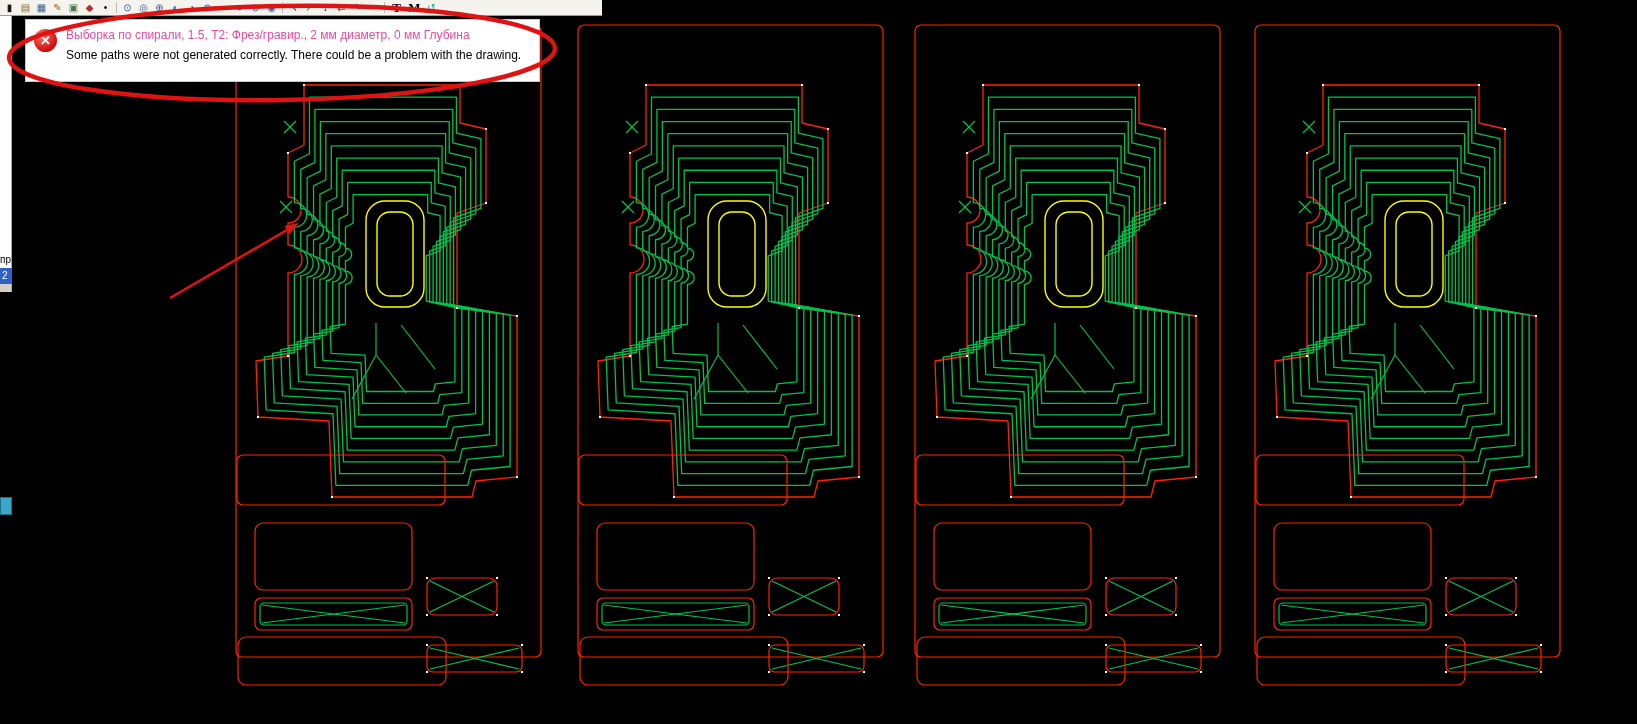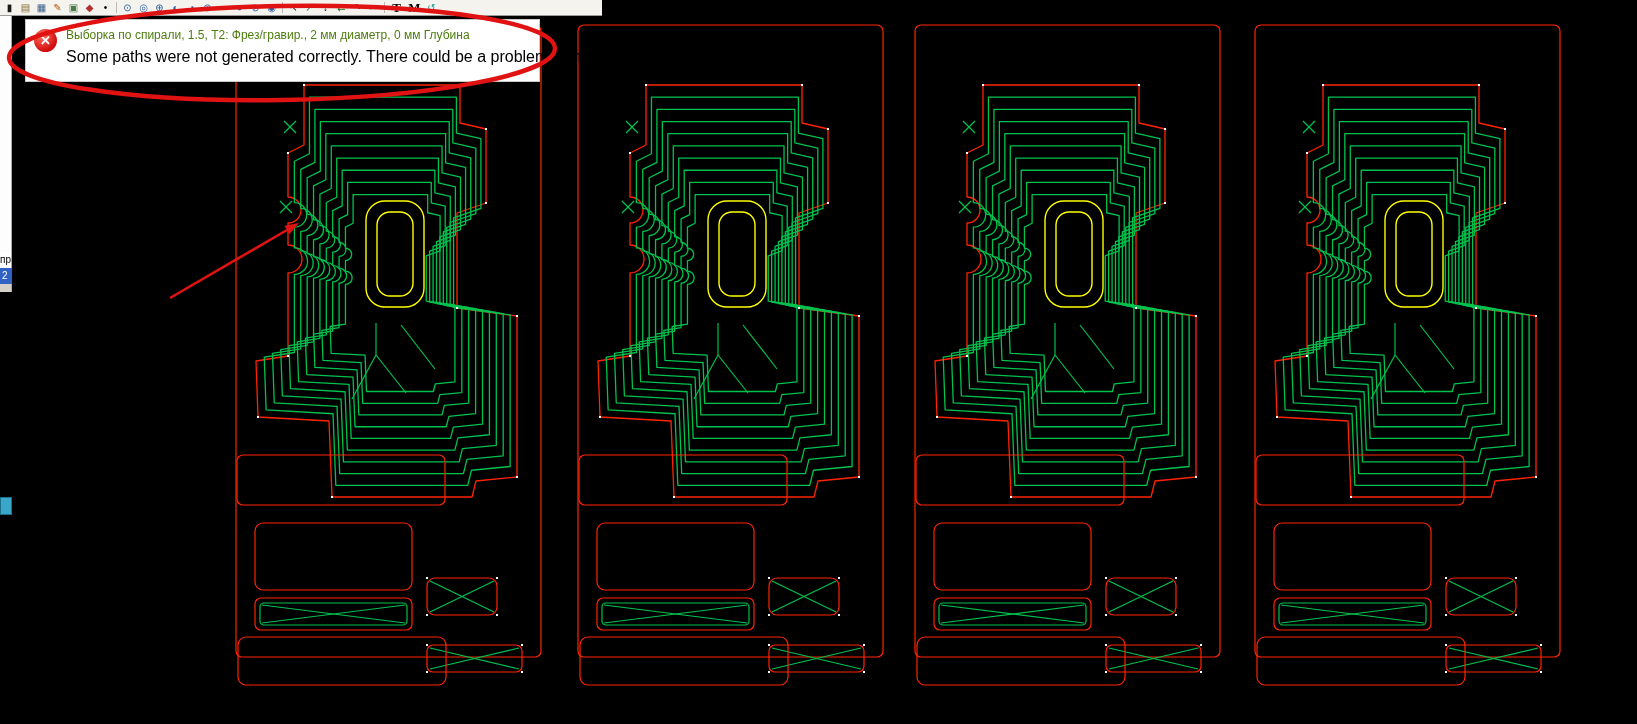--- a/index.html
+++ b/index.html
@@ -19,22 +19,22 @@
   .ls-badge{height:16px;background:#2f62c4;color:#fff;font-size:10px;line-height:16px;overflow:hidden;white-space:nowrap;padding-left:2px;box-sizing:border-box;}
   .ls-seg2{height:8px;background:#d4d0c8;border-right:1px solid #a8a8a8;}
   .ls-gap{height:205px;}
   .ls-icon{height:18px;width:12px;background:#3aa7c9;border:1px solid #1c6f8d;box-sizing:border-box;}
   
   #error-dialog{position:absolute;left:25px;top:19px;width:515px;height:63px;background:#ffffff;
                 border:1px solid #c9c9c9;box-sizing:border-box;}
   #error-icon{position:absolute;left:8px;top:9px;width:23px;height:23px;border-radius:50%;
               background:radial-gradient(circle at 35% 30%, #ff7163, #d00c0c 70%);
               color:#fff;font-weight:bold;font-size:13px;line-height:23px;text-align:center;}
-  .ed-line1{position:absolute;left:40px;top:8px;font-size:12px;color:#4d7c0f;white-space:nowrap;}
-  .ed-line2{position:absolute;left:40px;top:28px;font-size:16px;color:#000;white-space:nowrap;}
+  .ed-line1{position:absolute;left:40px;top:8px;font-size:12px;color:#ec4899;white-space:nowrap;}
+  .ed-line2{position:absolute;left:40px;top:28px;font-size:12px;color:#000;white-space:nowrap;}
   
   #canvas-svg{position:absolute;left:0;top:0;}
   #annot-svg{position:absolute;left:0;top:0;pointer-events:none;}
 </style>
 </head>
 <body>
 
 <div id="screen">
 
   <svg id="canvas-svg" width="1637" height="724">

